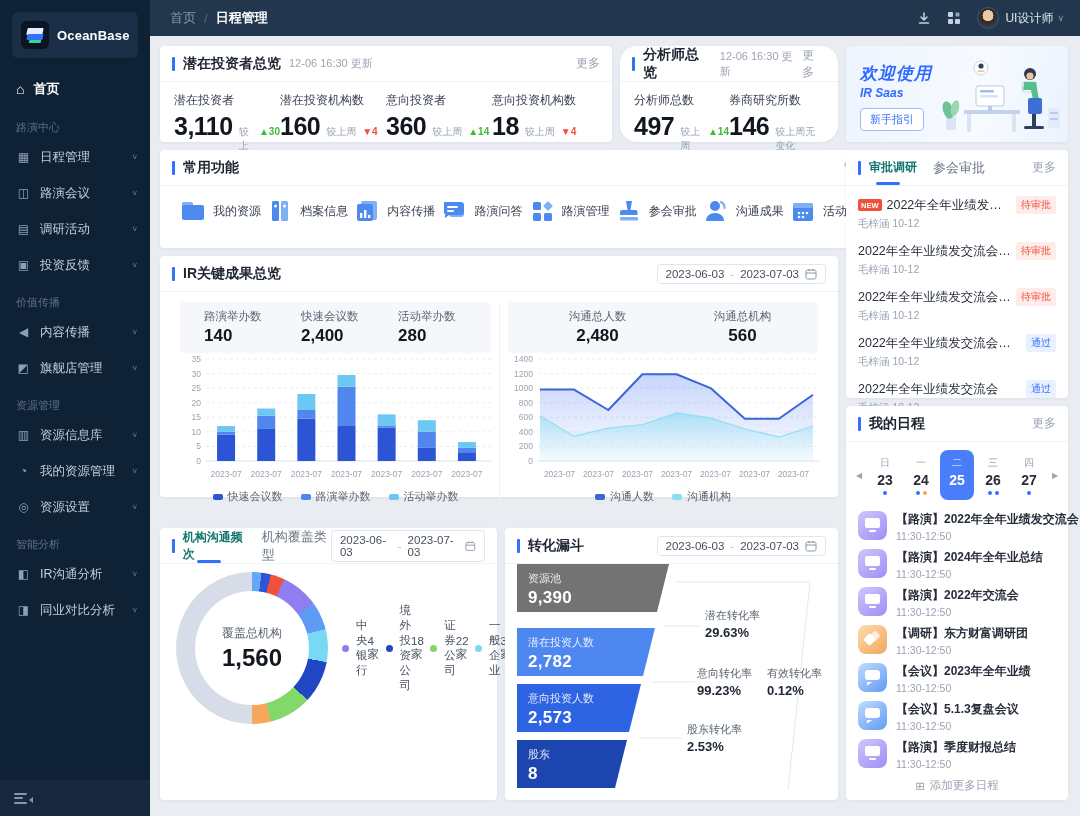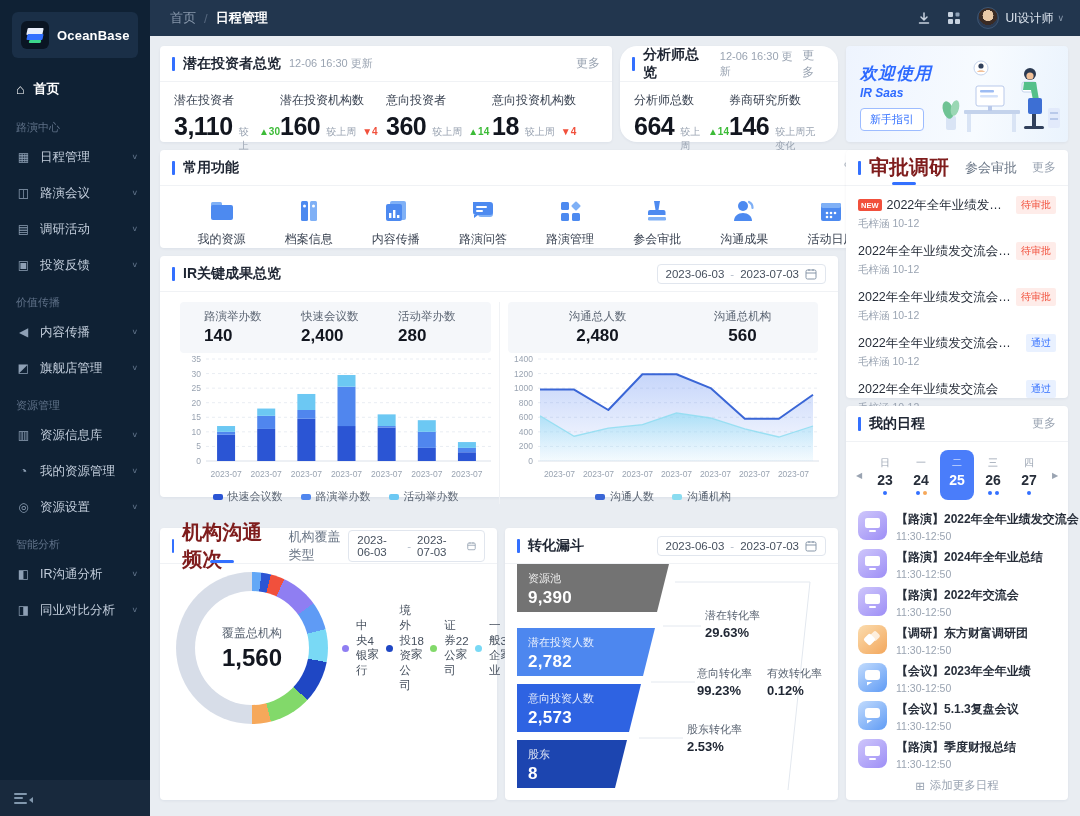--- a/index.html
+++ b/index.html
@@ -54,26 +54,26 @@
   .delta{font-size:10px;font-weight:bold;}
   .up{color:#3cbb37;} .down{color:#f1503c;}
   
   #welcome{background:linear-gradient(100deg,#eef4fe 0%,#f7fbff 60%,#eaf3fd 100%);overflow:hidden;}
   .w-title{position:absolute;left:14px;top:16px;font-size:17px;font-weight:bold;font-style:italic;color:#2f6bff;letter-spacing:1px;}
   .w-sub{position:absolute;left:14px;top:40px;font-size:12px;font-weight:bold;font-style:italic;color:#2f6bff;}
   .w-btn{position:absolute;left:14px;top:62px;font-size:11px;color:#3370ff;background:#fff;border:1px solid #9dbcff;border-radius:4px;padding:3px 9px;cursor:pointer;}
   .w-ill{position:absolute;right:4px;top:6px;}
   
   .q-row{display:flex;padding:10px 18px 0;}
-  .q-item{flex:1;display:flex;flex-direction:column;align-items:center;gap:5px;cursor:pointer;}
+  .q-item{flex:1;display:flex;flex-direction:row;align-items:center;gap:5px;cursor:pointer;}
   .q-label{font-size:12px;color:#3a4352;}
   
   .tabs{display:flex;gap:16px;align-items:center;height:100%;}
   .tab{font-size:13px;color:#6a7686;cursor:pointer;position:relative;height:100%;display:flex;align-items:center;}
-  .tab.active{color:#7f1d1d;font-weight:bold;font-size:20px;}
+  .tab.active{color:#0f766e;font-weight:bold;font-size:12px;}
   .tab.active::after{content:"";position:absolute;left:50%;bottom:0;transform:translateX(-50%);width:24px;height:3px;border-radius:2px;background:#3370ff;}
   .chead .tabs .tab.active::before{content:"";width:3px;height:14px;background:#3370ff;border-radius:1px;margin-right:8px;}
   
   .ap-list{padding:4px 12px 0;}
   .ap-item{padding:6px 0 5px;cursor:pointer;}
   .ap-line{display:flex;align-items:center;gap:5px;}
   .new-badge{flex:none;background:#f1503c;color:#fff;font-size:7.5px;font-weight:bold;border-radius:2px;padding:1.5px 3px;}
   .ap-title{font-size:12.5px;color:#272e3a;white-space:nowrap;overflow:hidden;text-overflow:ellipsis;flex:1;}
   .badge{flex:none;font-size:10px;border-radius:2px;padding:2px 5px;}
   .badge.pending{color:#f1503c;background:#feece9;}
@@ -306,21 +306,21 @@
   <section class="card" style="left:620px;top:46px;width:218px;height:96px;border-radius:17px;">
     <div class="chead">
       <span class="ct">分析师总览</span>
       <span class="meta">12-06 16:30 更新</span>
       <span class="more">更多</span>
     </div>
     <div class="stat-row">
       <div class="stat">
         <div class="sl">分析师总数</div>
         <div class="sv-line">
-            <span class="sv">664</span>
+            <span class="sv">497</span>
             <span class="dp">较上周</span>
             <span class="delta up">▲14</span>
           </div>
       </div>
       <div class="stat">
         <div class="sl">券商研究所数</div>
         <div class="sv-line">
             <span class="sv">146</span>
             <span class="dp">较上周无变化</span>
           </div>

